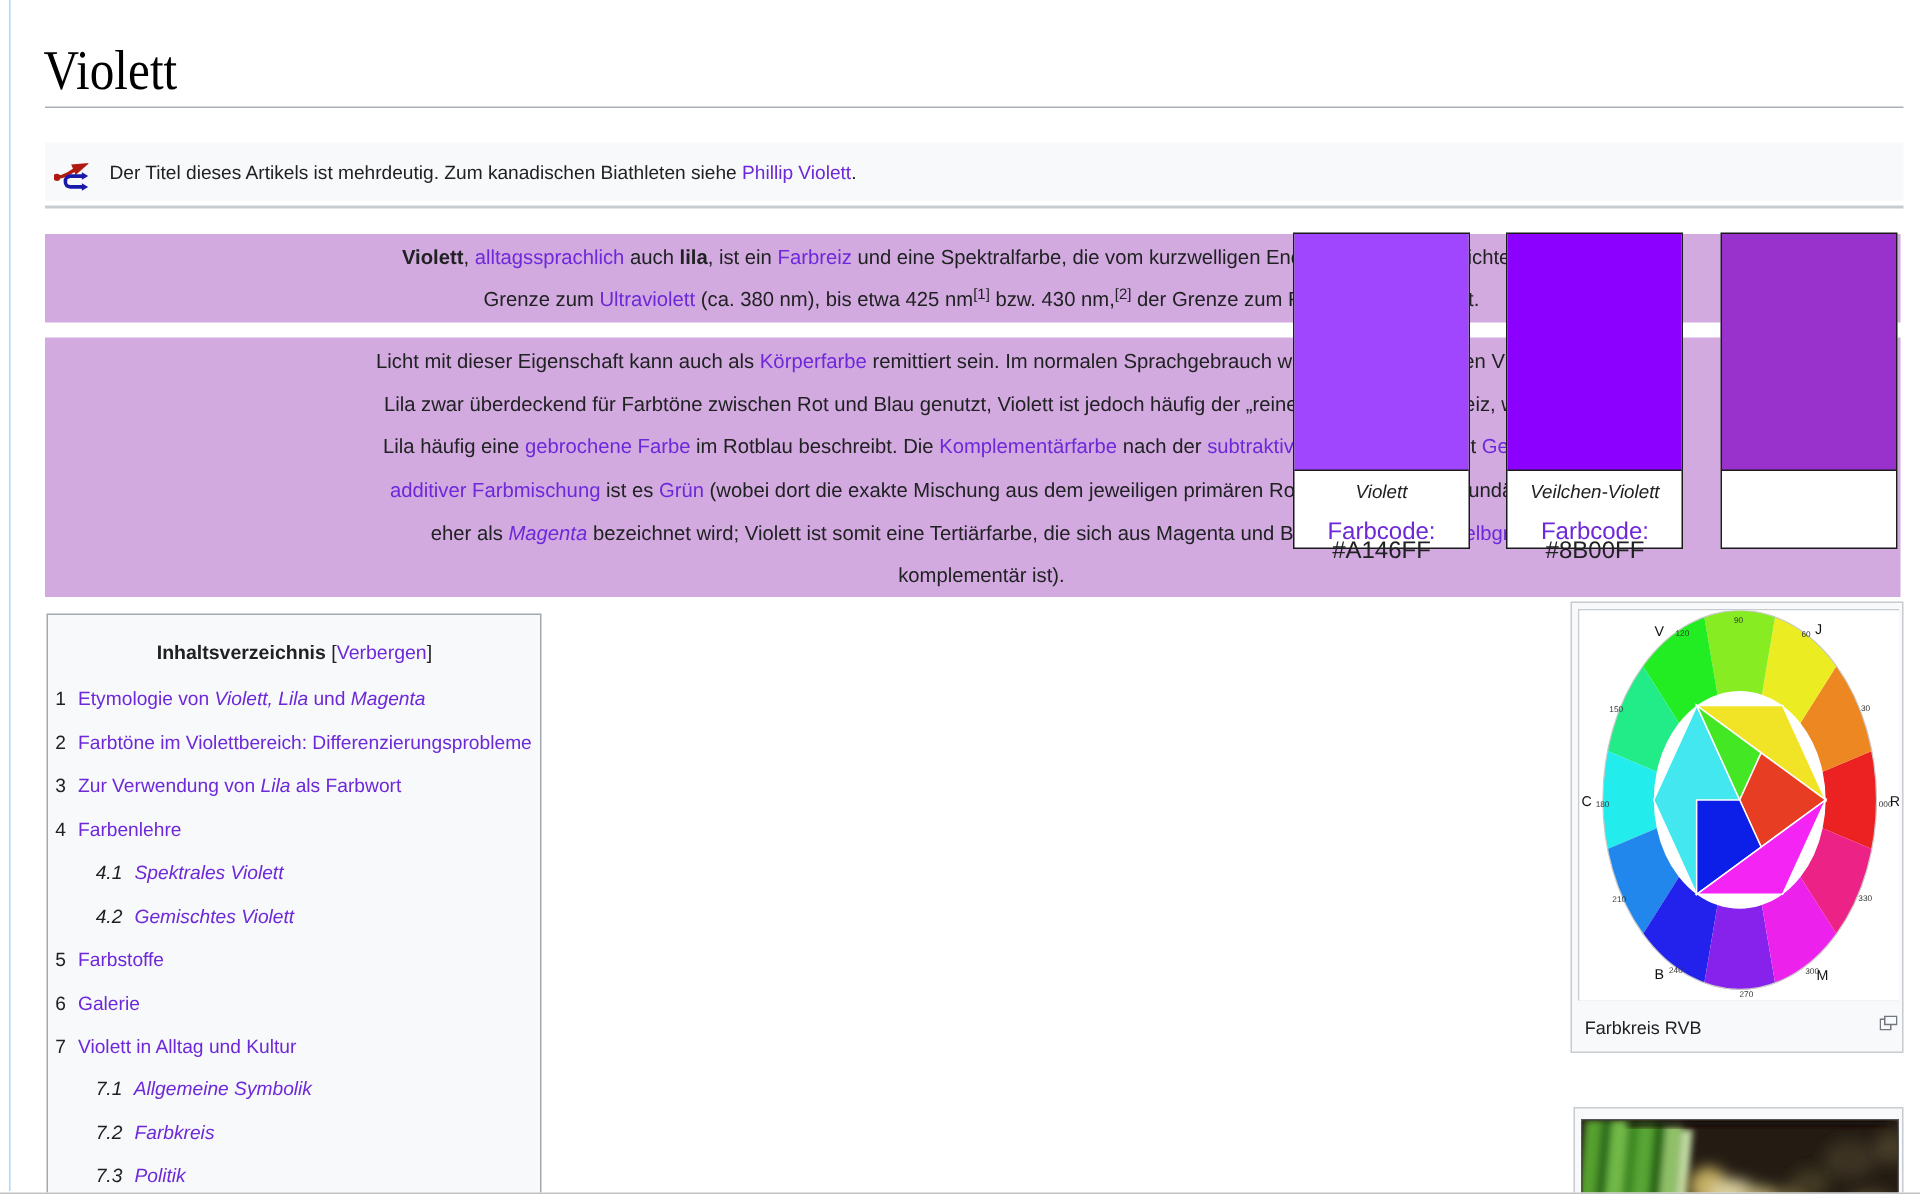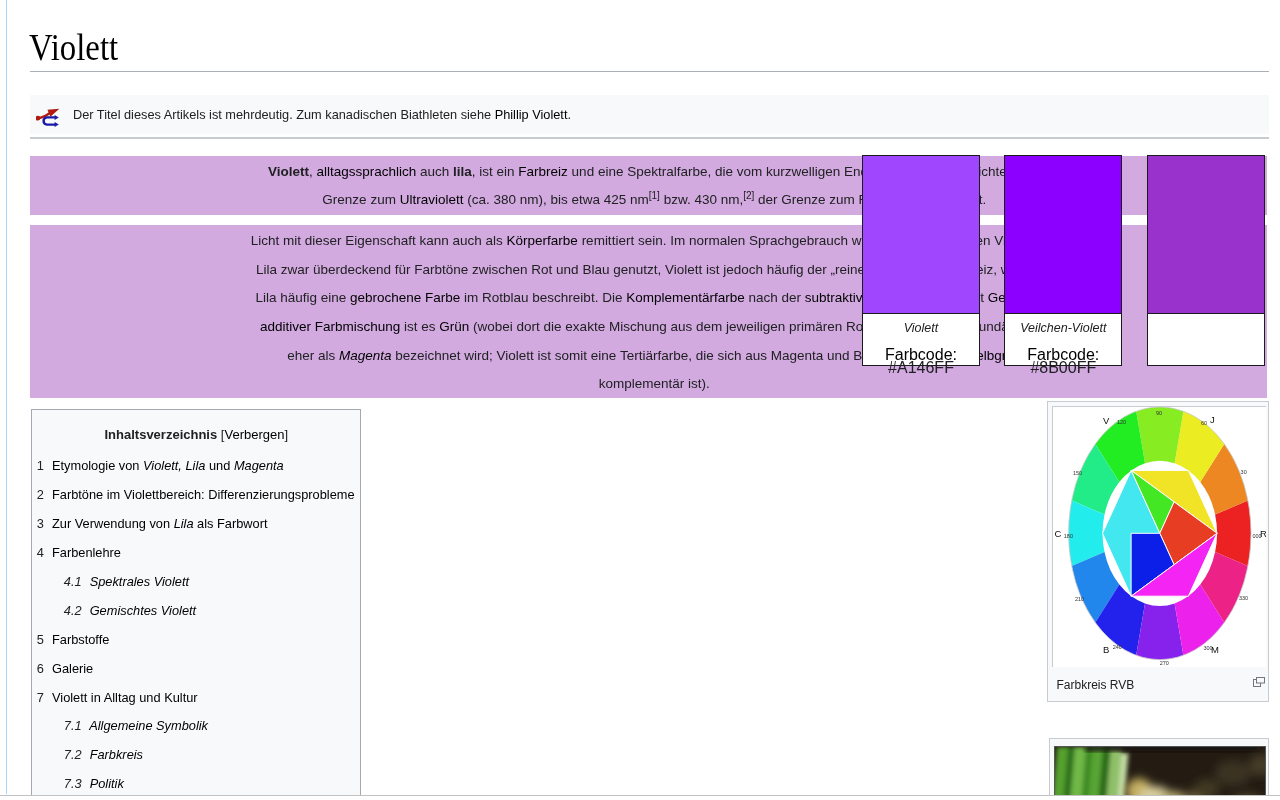--- a/index.html
+++ b/index.html
@@ -1,19 +1,19 @@
 <!DOCTYPE html>
 <html lang="de"><head>
 <meta charset="utf-8">
 <title>Violett</title>
 <style>
 * { margin:0; padding:0; box-sizing:border-box; }
 html,body { width:1280px; height:800px; overflow:hidden; background:#fff;
   font-family:"Liberation Sans", sans-serif; color:#202122; }
-a { color:#000000; text-decoration:none; }
+a { color:#6d28d9; text-decoration:none; }
 .leftline { position:absolute; left:6px; top:0; width:1px; height:794px; background:#a7d7f9; }
 h1 { position:absolute; left:28.6px; top:30px; font-family:"Liberation Serif", serif;
   font-weight:400; font-size:37.5px; color:#000; transform:scaleX(.875); transform-origin:0 0;
   line-height:36px; }
 .titlehr { position:absolute; left:30px; top:70.6px; width:1239px; height:1.6px; background:#aab0b6; }
 .hatnote { position:absolute; left:30px; top:95px; width:1239px; height:39.2px; background:#f8f9fa;
   font-size:12.75px; }
 .hatnote .txt { position:absolute; left:43px; top:12.6px; line-height:14px; }
 .hatline { position:absolute; left:30px; top:136.8px; width:1239px; height:1.8px; background:#c8ccd1; }
 .para { position:absolute; left:29.6px; width:1237.4px; background:#d2aae0; font-size:13.5px;

